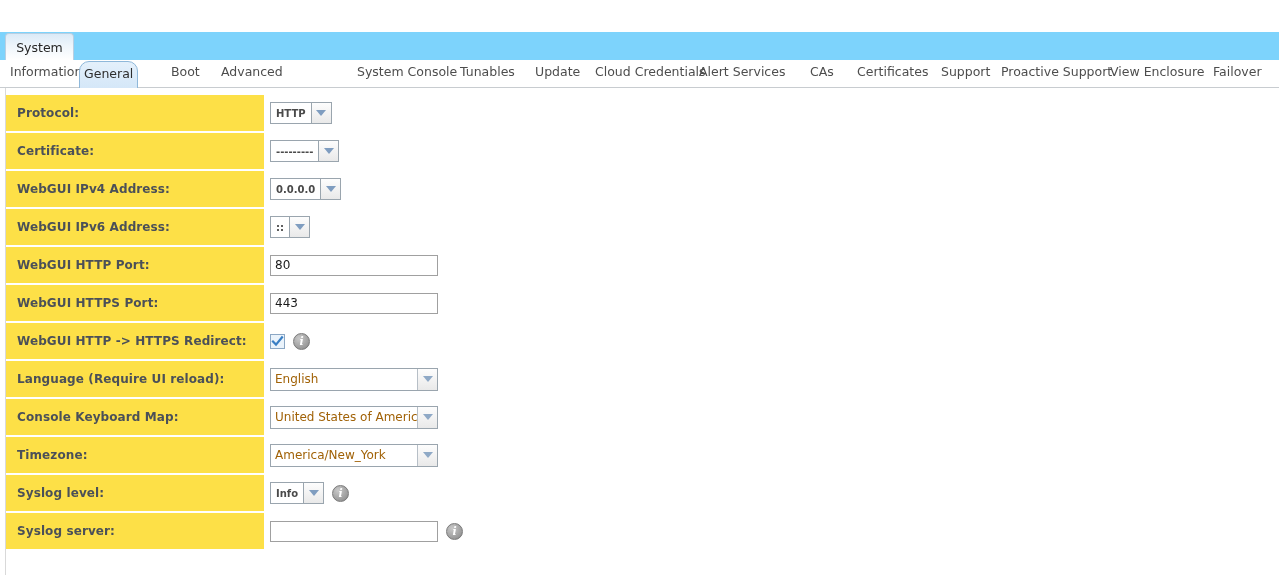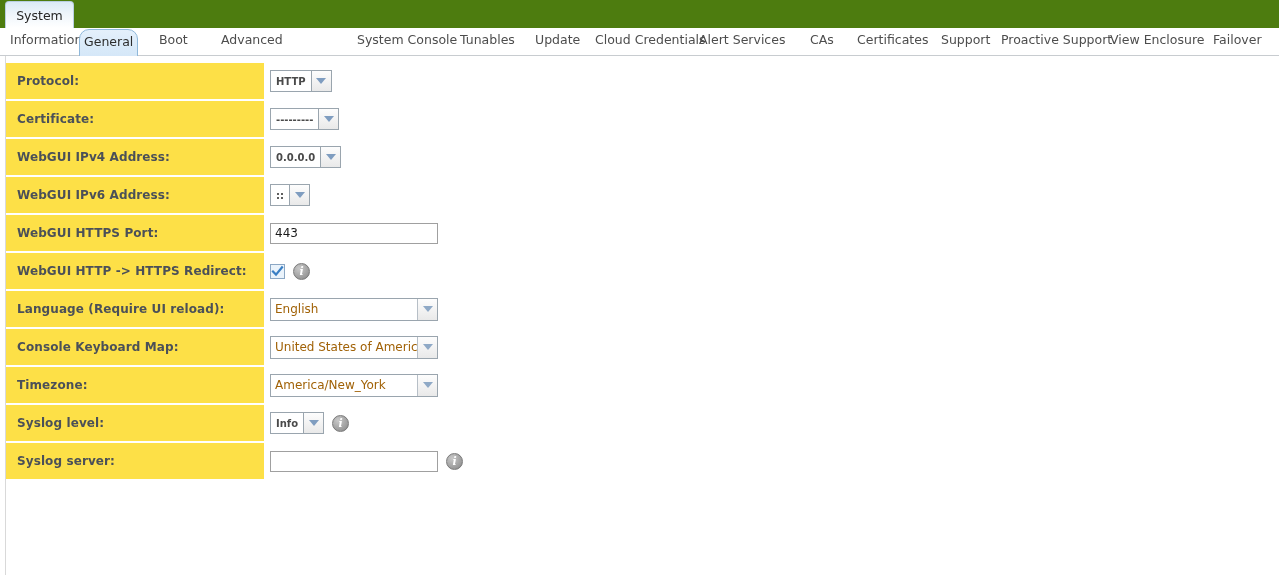--- a/index.html
+++ b/index.html
@@ -8,21 +8,22 @@
     width: 1279px; height: 575px;
     background: #ffffff;
     font-family: "DejaVu Sans", sans-serif;
     overflow: hidden;
   }
 
   
   .topbar {
     position: relative;
     height: 28px;
-    background: #4d7c0f;
+    background: #7dd3fc;
+    margin-top: 32px;
   }
   .win-tab {
     position: absolute;
     left: 5px; top: 1px;
     width: 69px; height: 27px;
     background: linear-gradient(to bottom, #dbeaf7 0%, #eef5fb 45%, #ffffff 100%);
     border: 1px solid #b9cfe2;
     border-bottom: none;
     border-radius: 4px 4px 0 0;
     display: flex;
@@ -229,21 +230,21 @@
 
 <div class="topbar">
   <div class="win-tab">
     <span>System</span>
   </div>
 </div>
 
 <div class="tabstrip" id="tabstrip">
     <div class="tab" style="left: 6px;">Information</div>
     <div class="tab selected" style="left: 79px;">General</div>
-    <div class="tab" style="left: 155px;">Boot</div>
+    <div class="tab" style="left: 167px;">Boot</div>
     <div class="tab" style="left: 217px;">Advanced</div>
     <div class="tab" style="left: 300px; margin-top: 44px;">Email</div>
     <div class="tab" style="left: 353px;">System Console</div>
     <div class="tab" style="left: 456px;">Tunables</div>
     <div class="tab" style="left: 531px;">Update</div>
     <div class="tab" style="left: 591px;">Cloud Credentials</div>
     <div class="tab" style="left: 695px;">Alert Services</div>
     <div class="tab" style="left: 806px;">CAs</div>
     <div class="tab" style="left: 853px;">Certificates</div>
     <div class="tab" style="left: 937px;">Support</div>
@@ -302,20 +303,28 @@
           <div class="select">
             <div class="sv" style="min-width: 17px;">::</div>
             <div class="sbtn">
               <i></i>
             </div>
           </div>
         </div>
       </div>
       <div class="row">
         <div class="labelcell">
+          <span class="labeltext">WebGUI HTTP Port:</span>
+        </div>
+        <div class="fieldcell">
+          <input class="textin" type="text" value="80" placeholder="" style="">
+        </div>
+      </div>
+      <div class="row">
+        <div class="labelcell">
           <span class="labeltext">WebGUI HTTPS Port:</span>
         </div>
         <div class="fieldcell">
           <input class="textin" type="text" value="443" placeholder="" style="">
         </div>
       </div>
       <div class="row">
         <div class="labelcell">
           <span class="labeltext">WebGUI HTTP -&gt; HTTPS Redirect:</span>
         </div>

